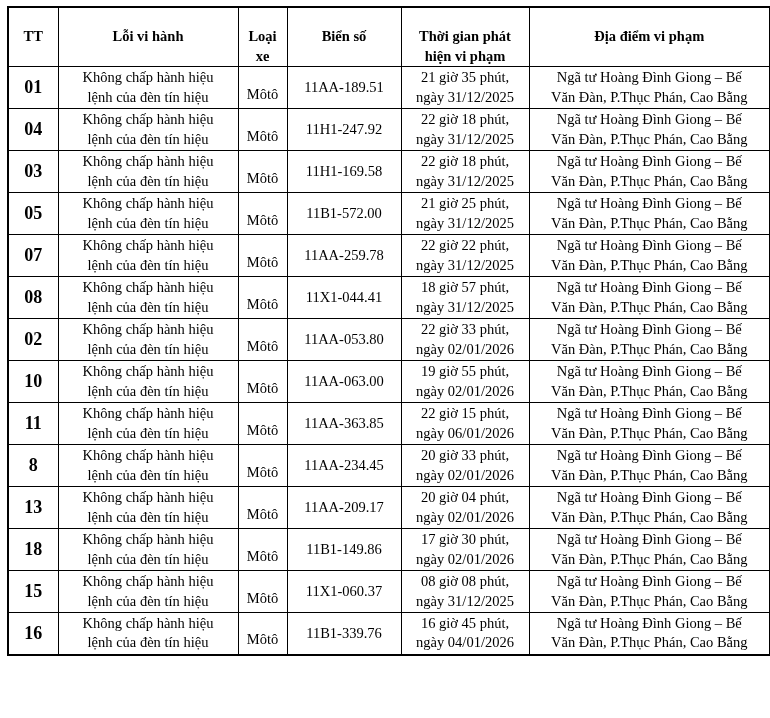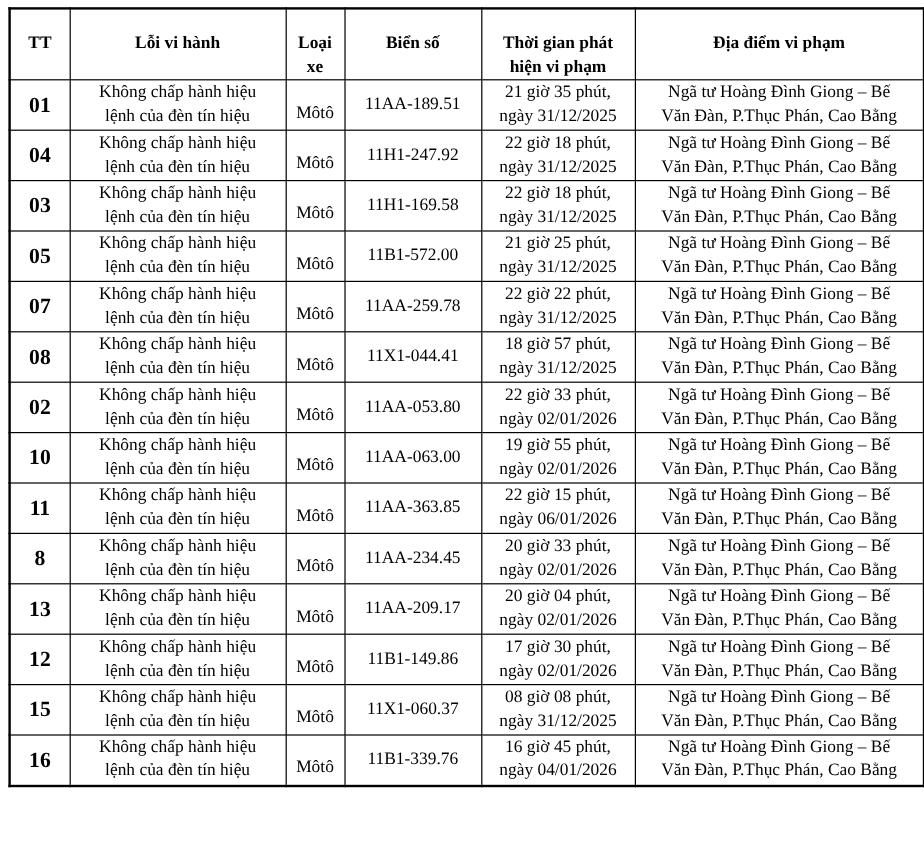--- a/index.html
+++ b/index.html
@@ -200,21 +200,21 @@
         <td class="td-violation">Không chấp hành hiệu
 lệnh của đèn tín hiệu</td>
         <td class="td-vehicle">Môtô</td>
         <td class="td-plate">11AA-209.17</td>
         <td class="td-time">20 giờ 04 phút,
 ngày 02/01/2026</td>
         <td class="td-location">Ngã tư Hoàng Đình Giong – Bế
 Văn Đàn, P.Thục Phán, Cao Bằng</td>
       </tr>
       <tr>
-        <td class="td-tt">12</td>
+        <td class="td-tt">18</td>
         <td class="td-violation">Không chấp hành hiệu
 lệnh của đèn tín hiệu</td>
         <td class="td-vehicle">Môtô</td>
         <td class="td-plate">11B1-149.86</td>
         <td class="td-time">17 giờ 30 phút,
 ngày 02/01/2026</td>
         <td class="td-location">Ngã tư Hoàng Đình Giong – Bế
 Văn Đàn, P.Thục Phán, Cao Bằng</td>
       </tr>
       <tr>

